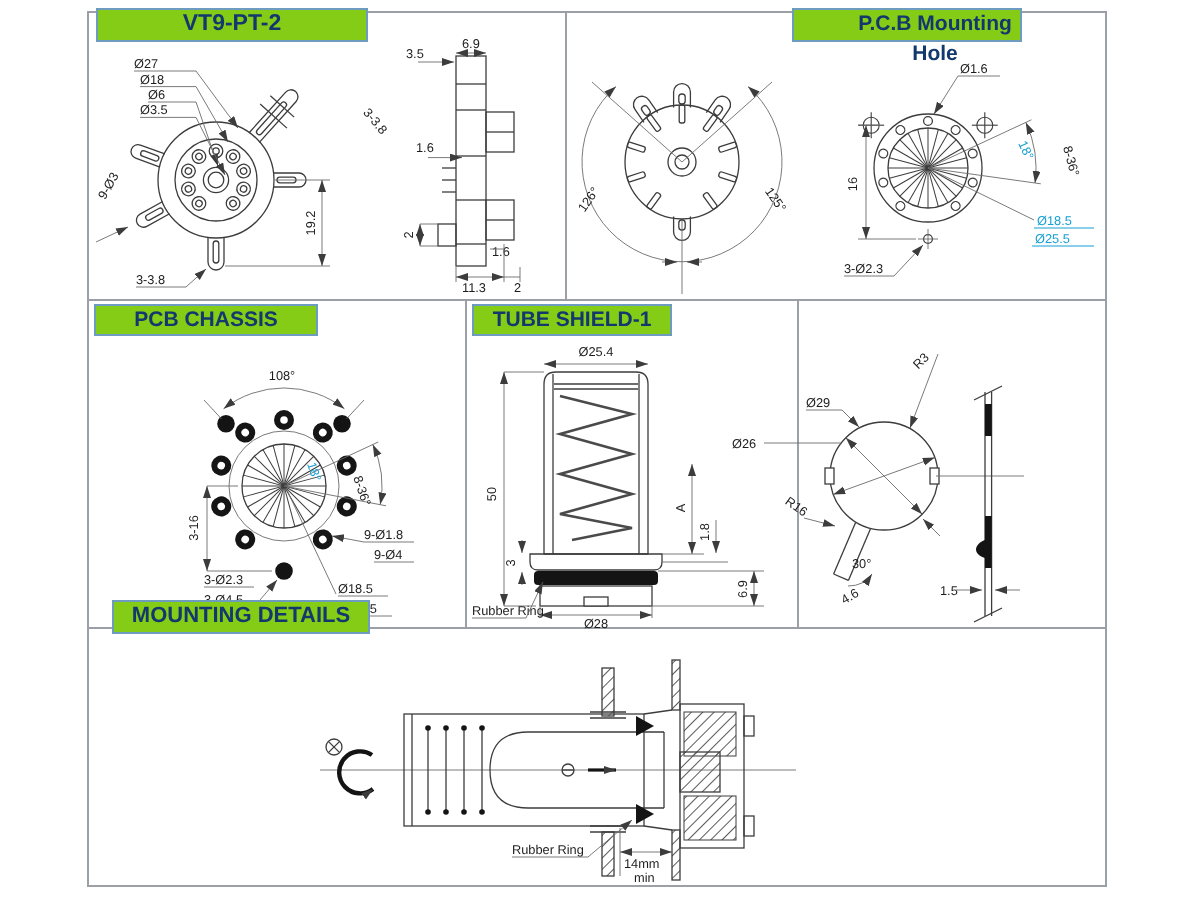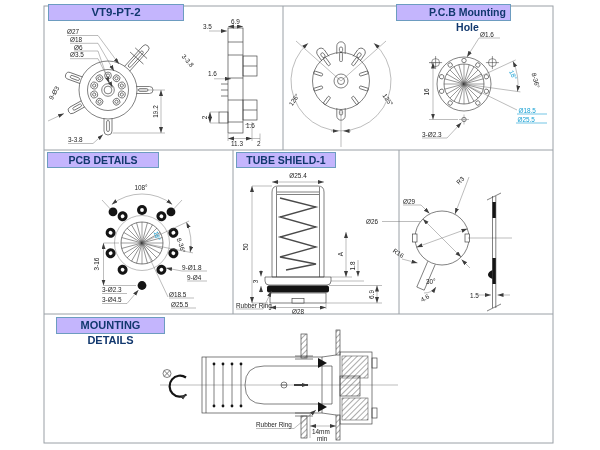--- a/index.html
+++ b/index.html
@@ -1,18 +1,18 @@
 <!DOCTYPE html>
 <html><head>
 <meta charset="utf-8">
 <style>
   html,body{margin:0;padding:0;background:#fff;}
   .stage{position:relative;width:600px;height:450px;background:#ffffff;overflow:hidden;
          font-family:"Liberation Sans",sans-serif;}
-  .hdr{position:absolute;background:#c4b5fd;border:1px solid #6d9cc0;color:#12386e;
+  .hdr{position:absolute;background:#84cc16;border:1px solid #6d9cc0;color:#12386e;
        font-weight:bold;text-align:center;box-sizing:border-box;}
   svg{position:absolute;left:0;top:0;}
   svg text{font-family:"Liberation Sans",sans-serif;font-size:6.4px;fill:#1d1d1d;stroke:none;}
   svg text.cy{fill:#16a0d3;}
   .ln{stroke:#3c3c3c;stroke-width:.65;fill:none;}
   .th{stroke:#6b6b6b;stroke-width:.45;fill:none;}
   .fr{stroke:#9aa0a6;stroke-width:1;fill:none;}
   .bk{fill:#141414;stroke:none;}
   .wh{fill:#ffffff;stroke:#3c3c3c;stroke-width:.65;}
   .cyl{stroke:#16a0d3;stroke-width:.6;fill:none;}
@@ -436,16 +436,16 @@
     <line class="th" x1="294" y1="428.5" x2="316" y2="410" marker-end="url(#ae)"></line>
     <line class="th" x1="310" y1="414" x2="310" y2="438"></line>
     <line class="th" x1="310" y1="426" x2="336" y2="426" marker-start="url(#as)" marker-end="url(#ae)"></line>
     <text x="312" y="434">14mm</text>
     <text x="317" y="441">min</text>
   </g>
 </svg>
 
   <div class="hdr" style="left:48px;top:4px;width:136px;height:17px;line-height:15px;font-size:11.5px;">VT9-PT-2</div>
   <div class="hdr" style="left:396px;top:4px;width:115px;height:17px;line-height:15px;font-size:10.5px;padding-left:28px;">P.C.B Mounting Hole</div>
-  <div class="hdr" style="left:47px;top:152px;width:112px;height:16px;line-height:14px;font-size:10.5px;">PCB DETAILS</div>
+  <div class="hdr" style="left:47px;top:152px;width:112px;height:16px;line-height:14px;font-size:10.5px;">PCB CHASSIS</div>
   <div class="hdr" style="left:236px;top:152px;width:100px;height:16px;line-height:14px;font-size:10.5px;">TUBE SHIELD-1</div>
-  <div class="hdr" style="left:56px;top:317px;width:109px;height:17px;line-height:15px;font-size:11px;">MOUNTING DETAILS</div>
+  <div class="hdr" style="left:56px;top:300px;width:129px;height:17px;line-height:15px;font-size:11px;">MOUNTING DETAILS</div>
 </div>
 
 </body></html>

